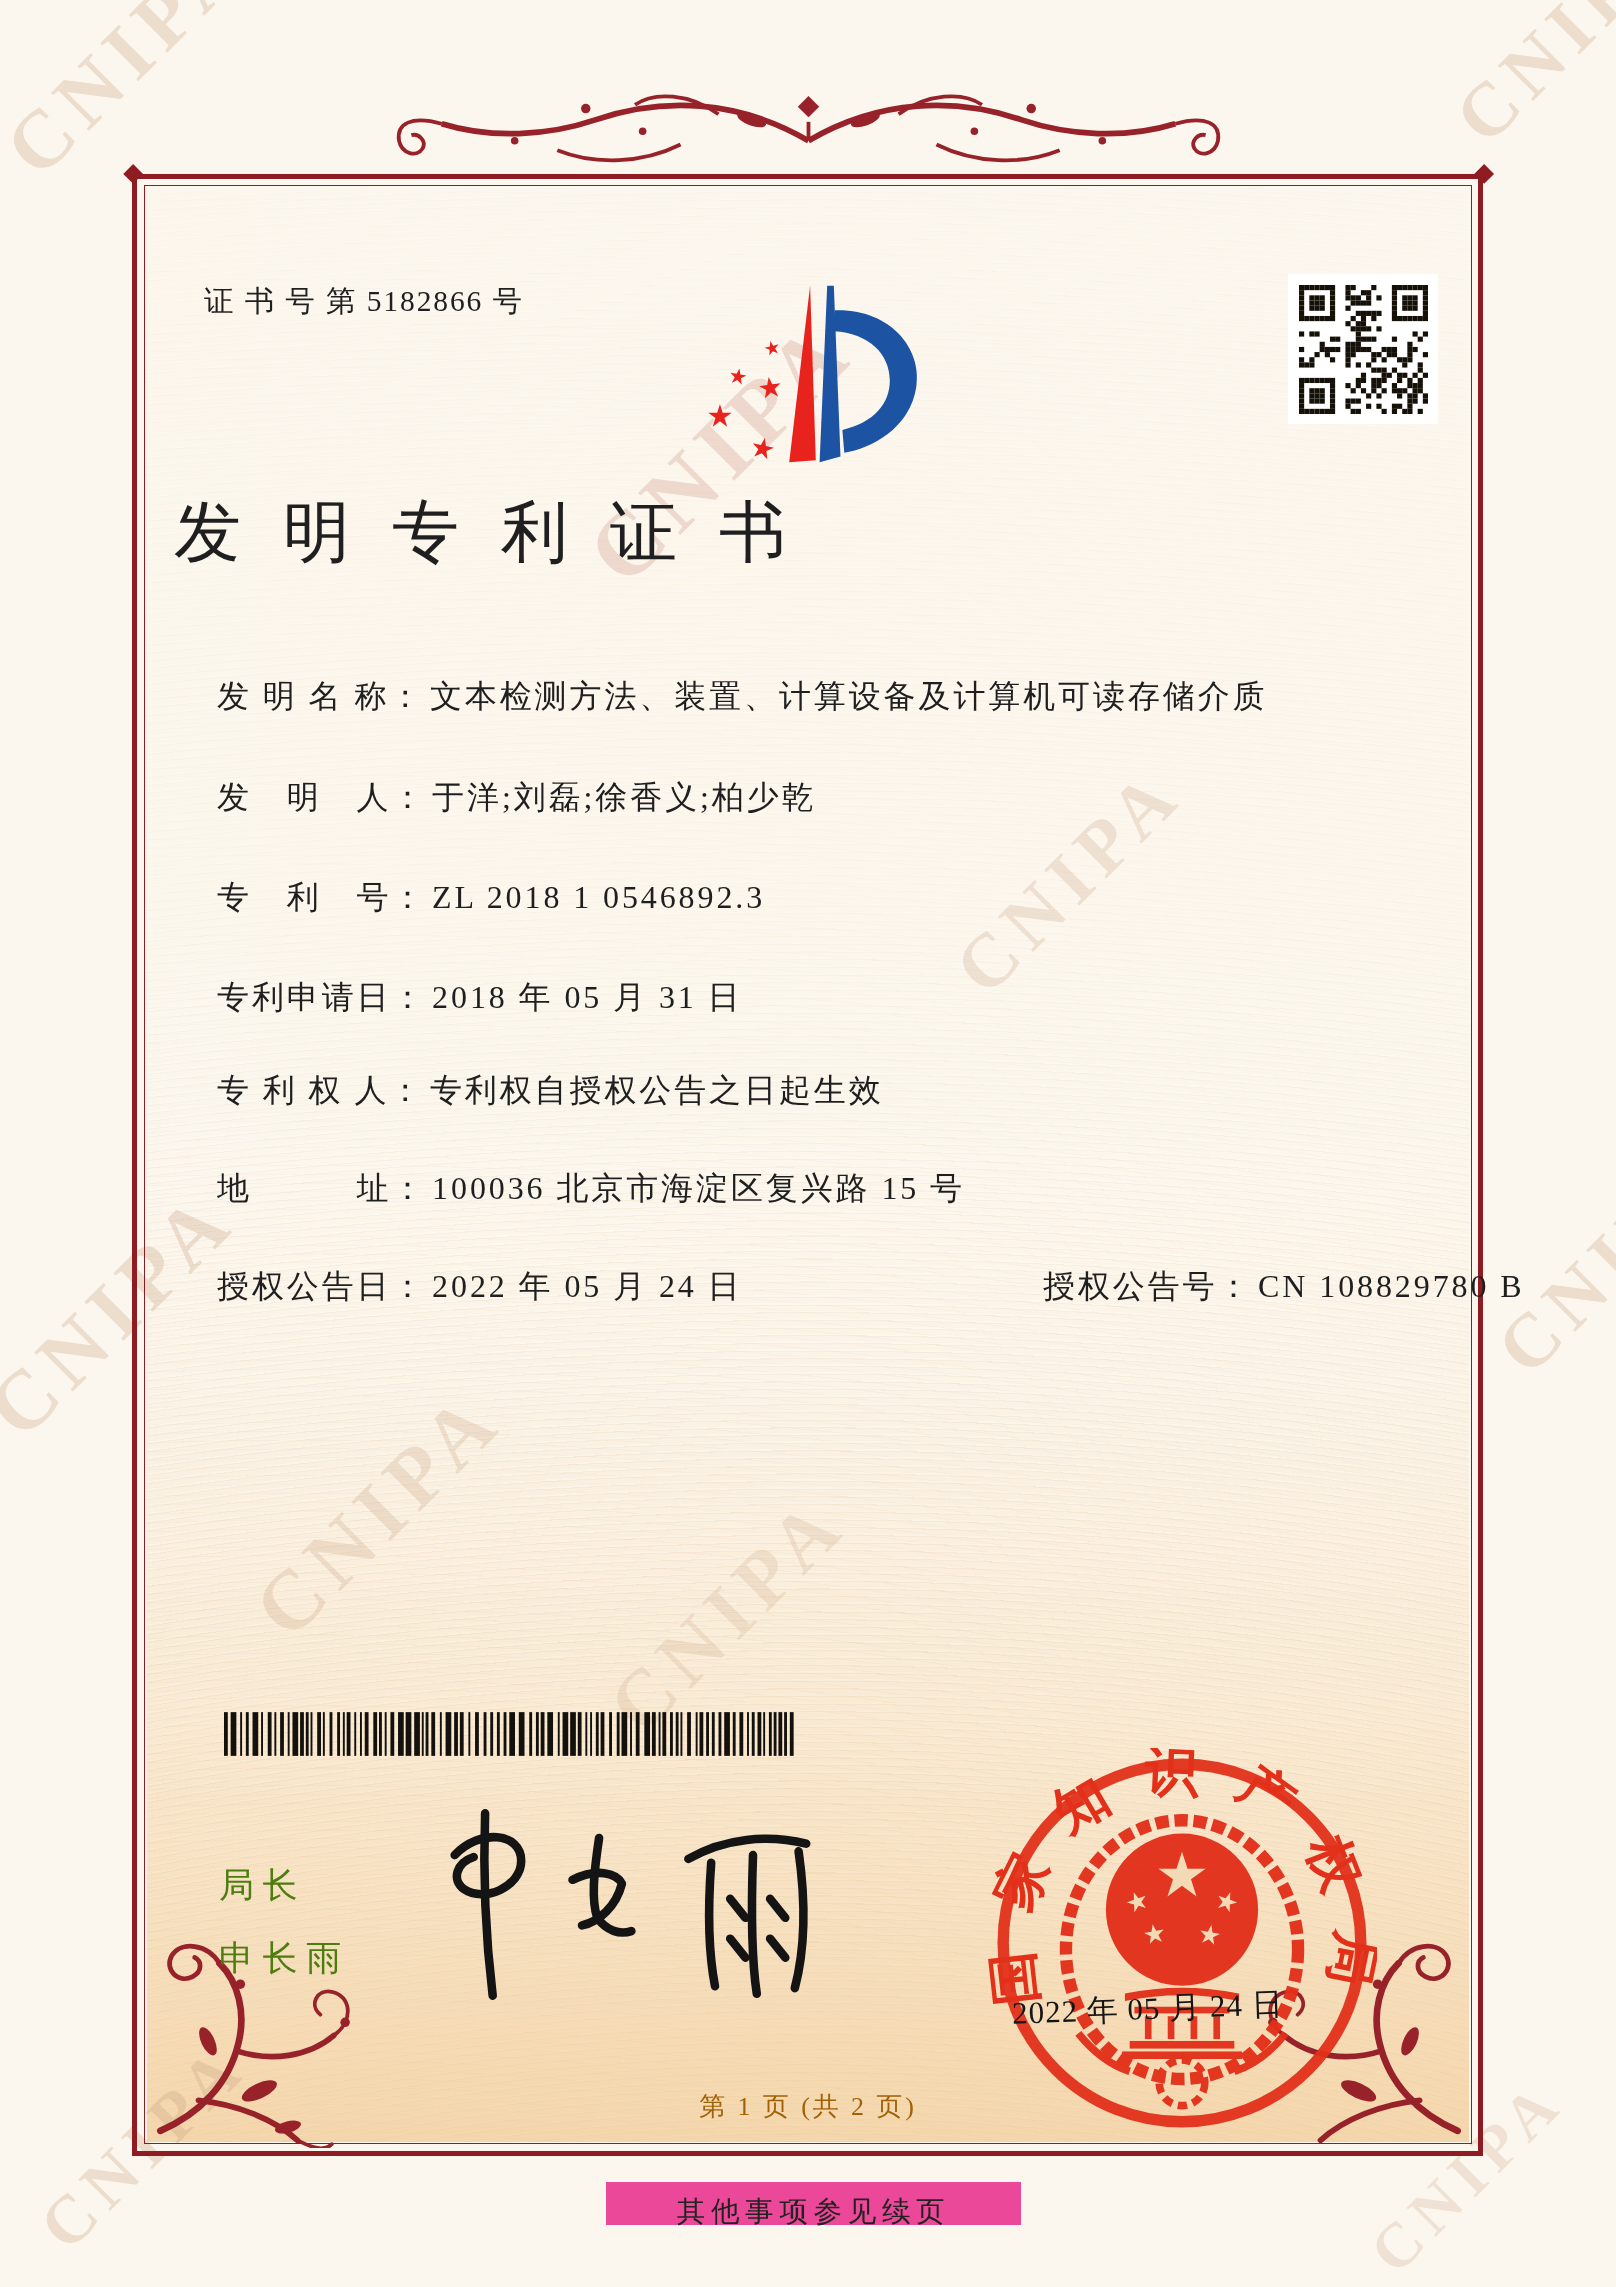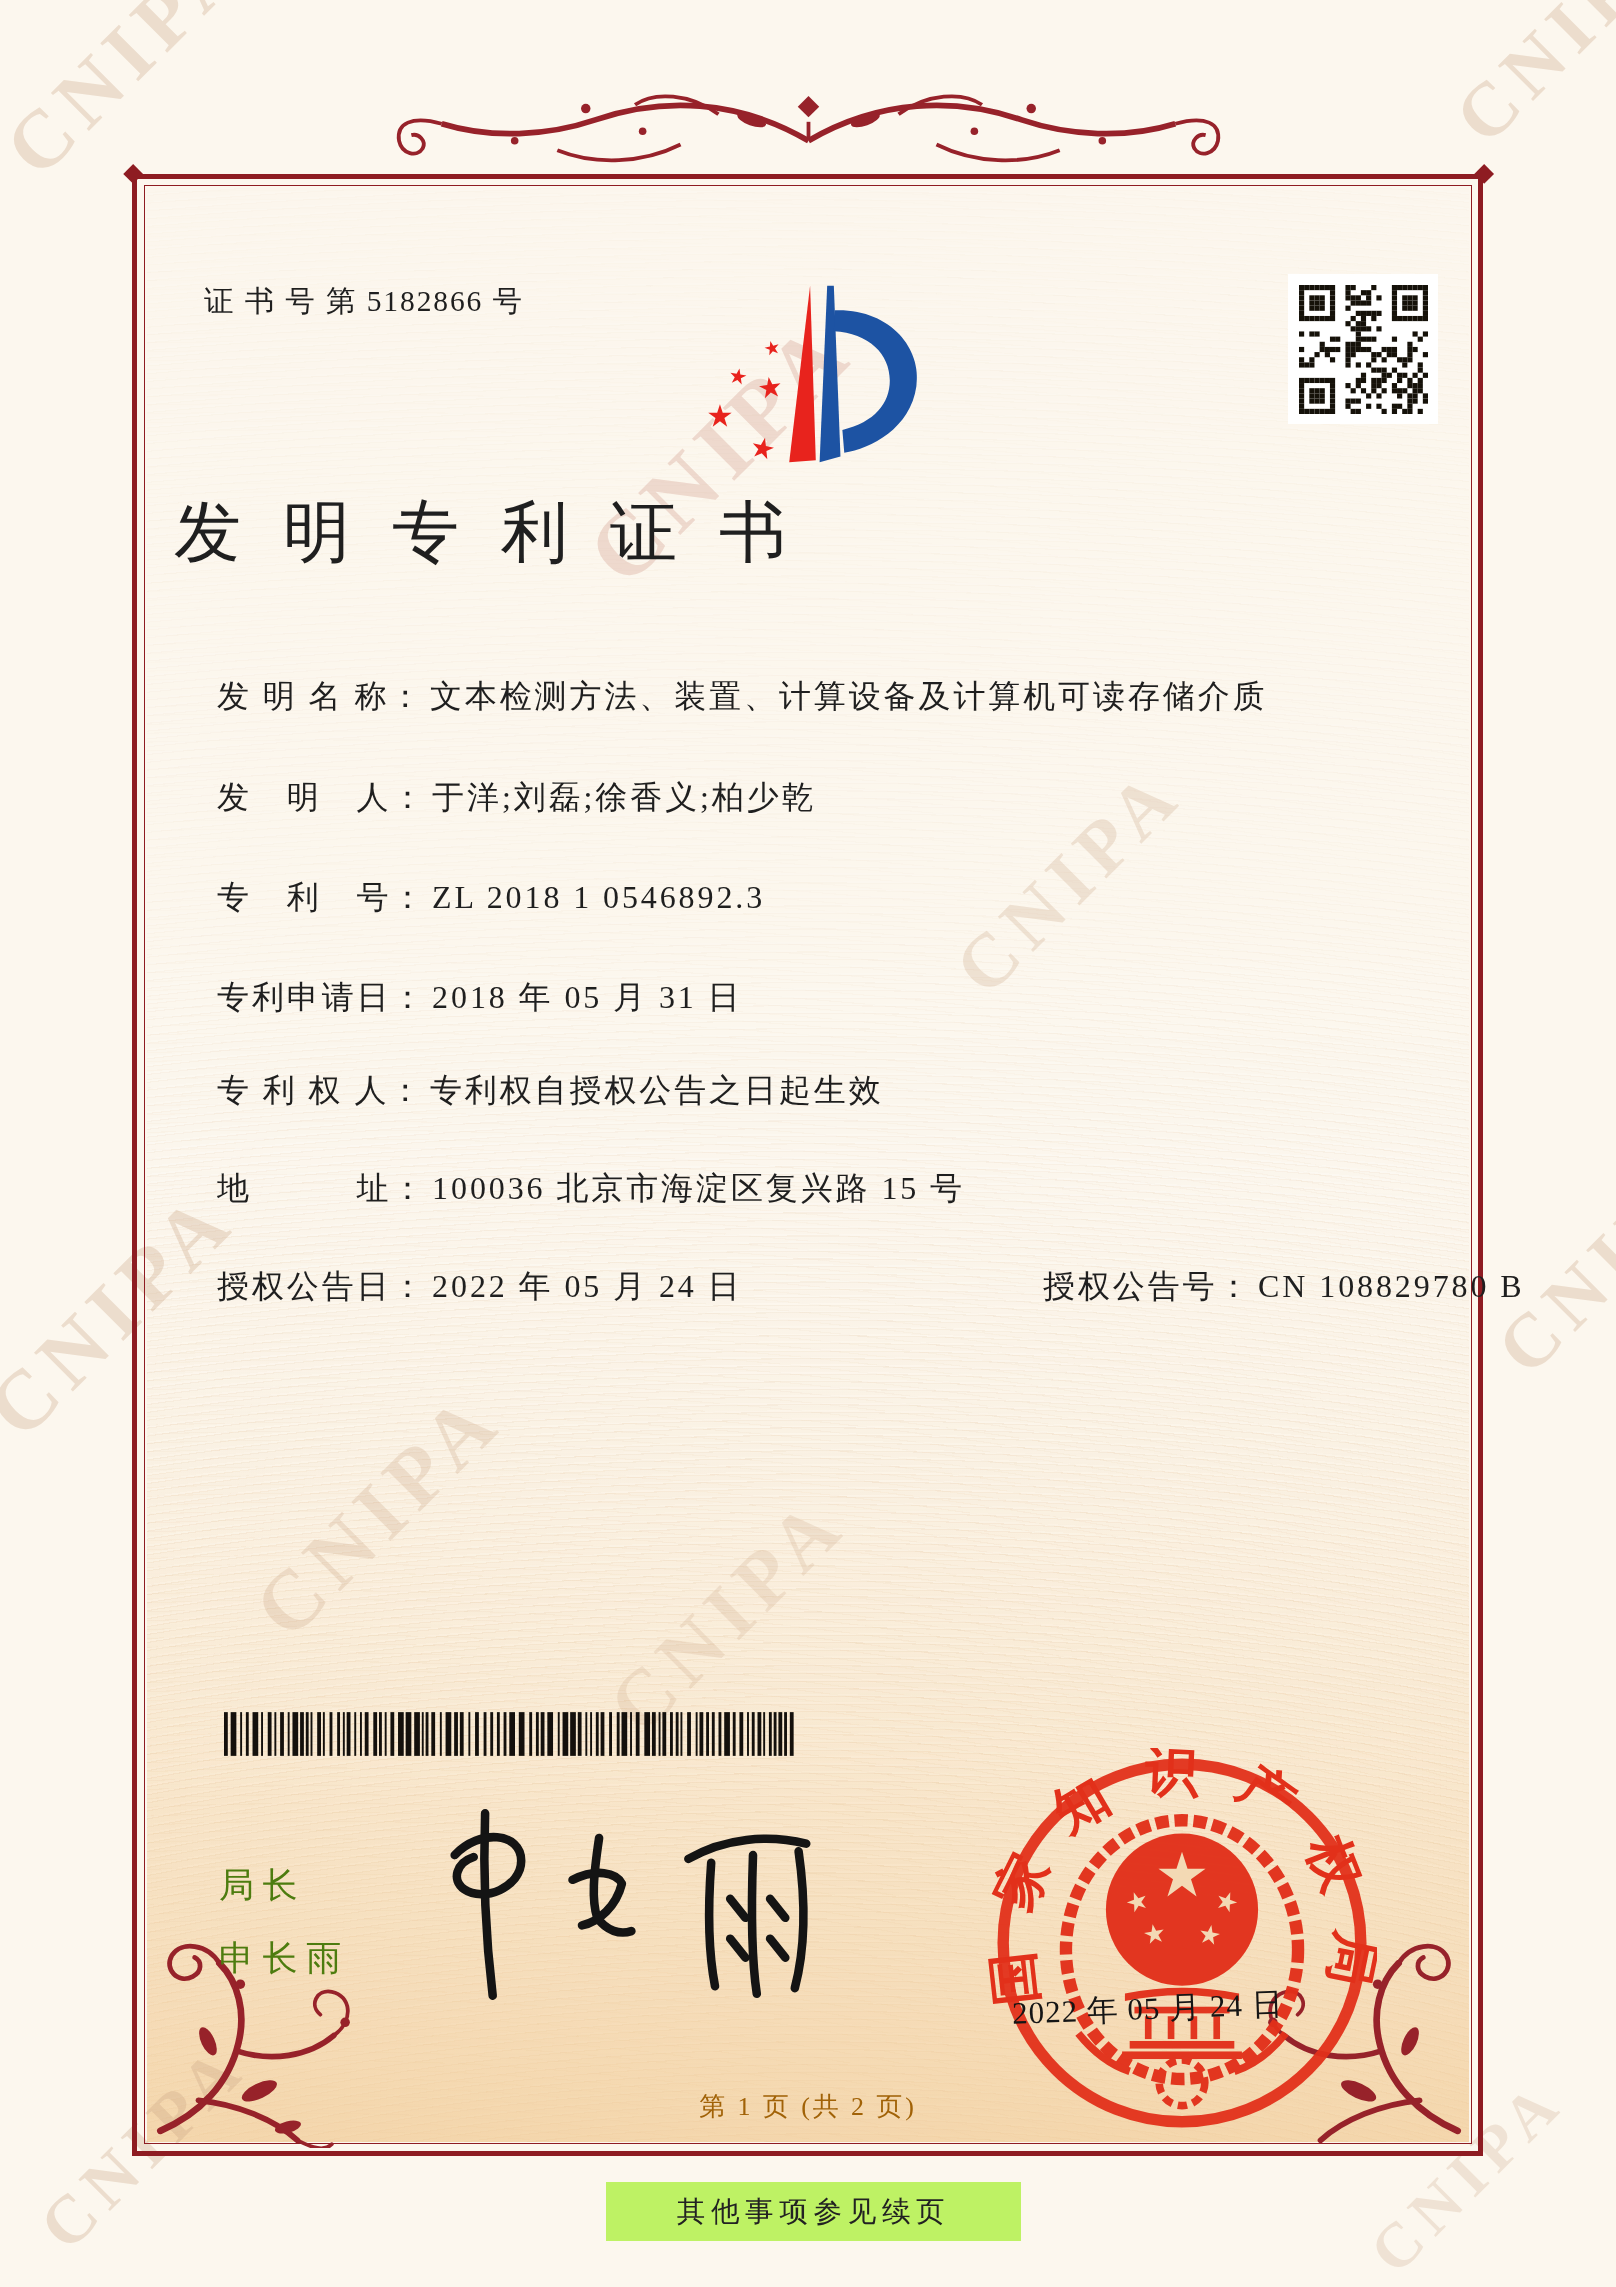--- a/index.html
+++ b/index.html
@@ -42,21 +42,21 @@
   #paras p + p{margin-top:14.3px;}
   #barcode{left:224px;top:1712px;z-index:3;}
   .director{left:219px;font-family:"Liberation Sans","DejaVu Sans",sans-serif;
             font-size:35px;letter-spacing:8.6px;z-index:3;color:#4d7c0f;}
   #signature{left:430px;top:1800px;z-index:3;}
   #seal{left:987px;top:1748px;z-index:6;}
   #seal-date{left:1012px;top:1988px;font-size:31px;letter-spacing:1px;color:#151515;
              transform:rotate(-2deg);z-index:7;white-space:nowrap;}
   #page-footer{left:132px;top:2089px;width:1352px;text-align:center;font-size:26px;
                letter-spacing:2.9px;z-index:3;color:#a16207;}
-  #note-strip{left:606px;top:2182px;width:415px;height:59px;background:#bef264;z-index:3;
+  #note-strip{left:606px;top:2182px;width:415px;height:43px;background:#ec4899;z-index:3;
               text-align:center;line-height:59px;font-size:28.5px;letter-spacing:5.7px;color:#222;}
   .orn{z-index:2;}
 </style>
 </head>
 <body>
 
 <svg width="0" height="0" style="position:absolute" aria-hidden="true">
   <defs>
     <path id="star5" d="M0,-1 L0.2245,-0.309 L0.951,-0.309 L0.3633,0.118 L0.5878,0.809 L0,0.382 L-0.5878,0.809 L-0.3633,0.118 L-0.951,-0.309 L-0.2245,-0.309 Z"></path>
   </defs>

